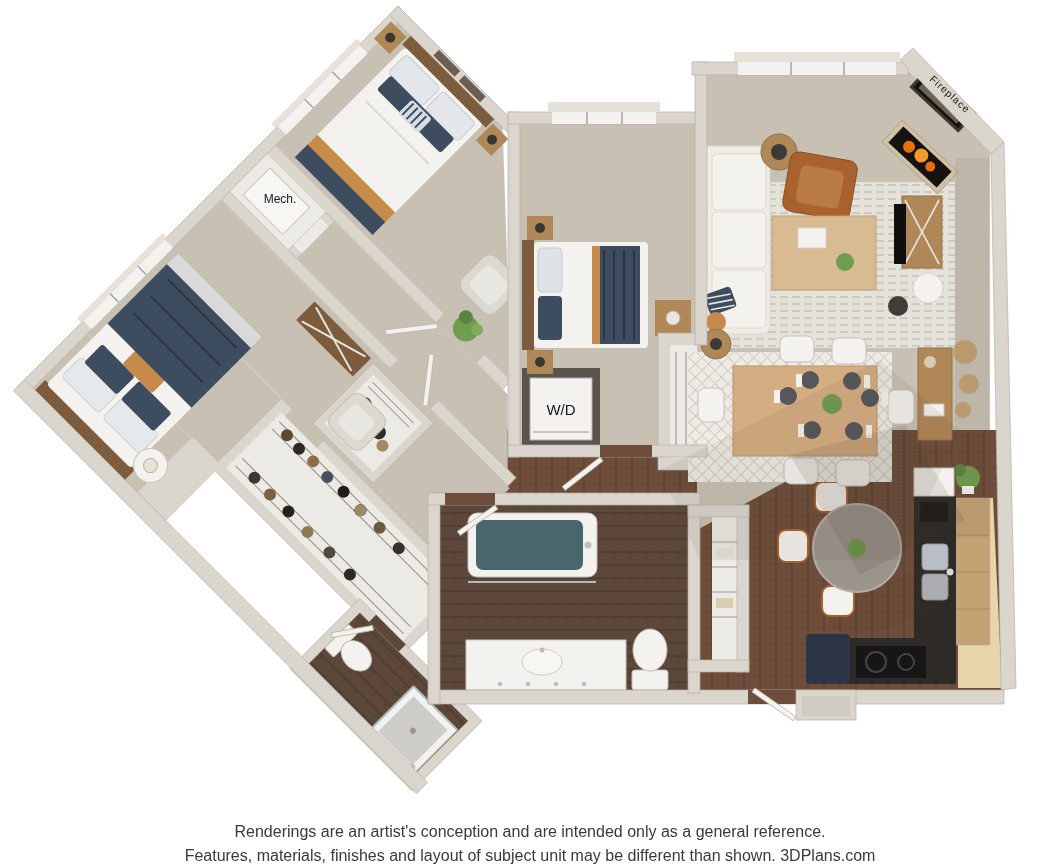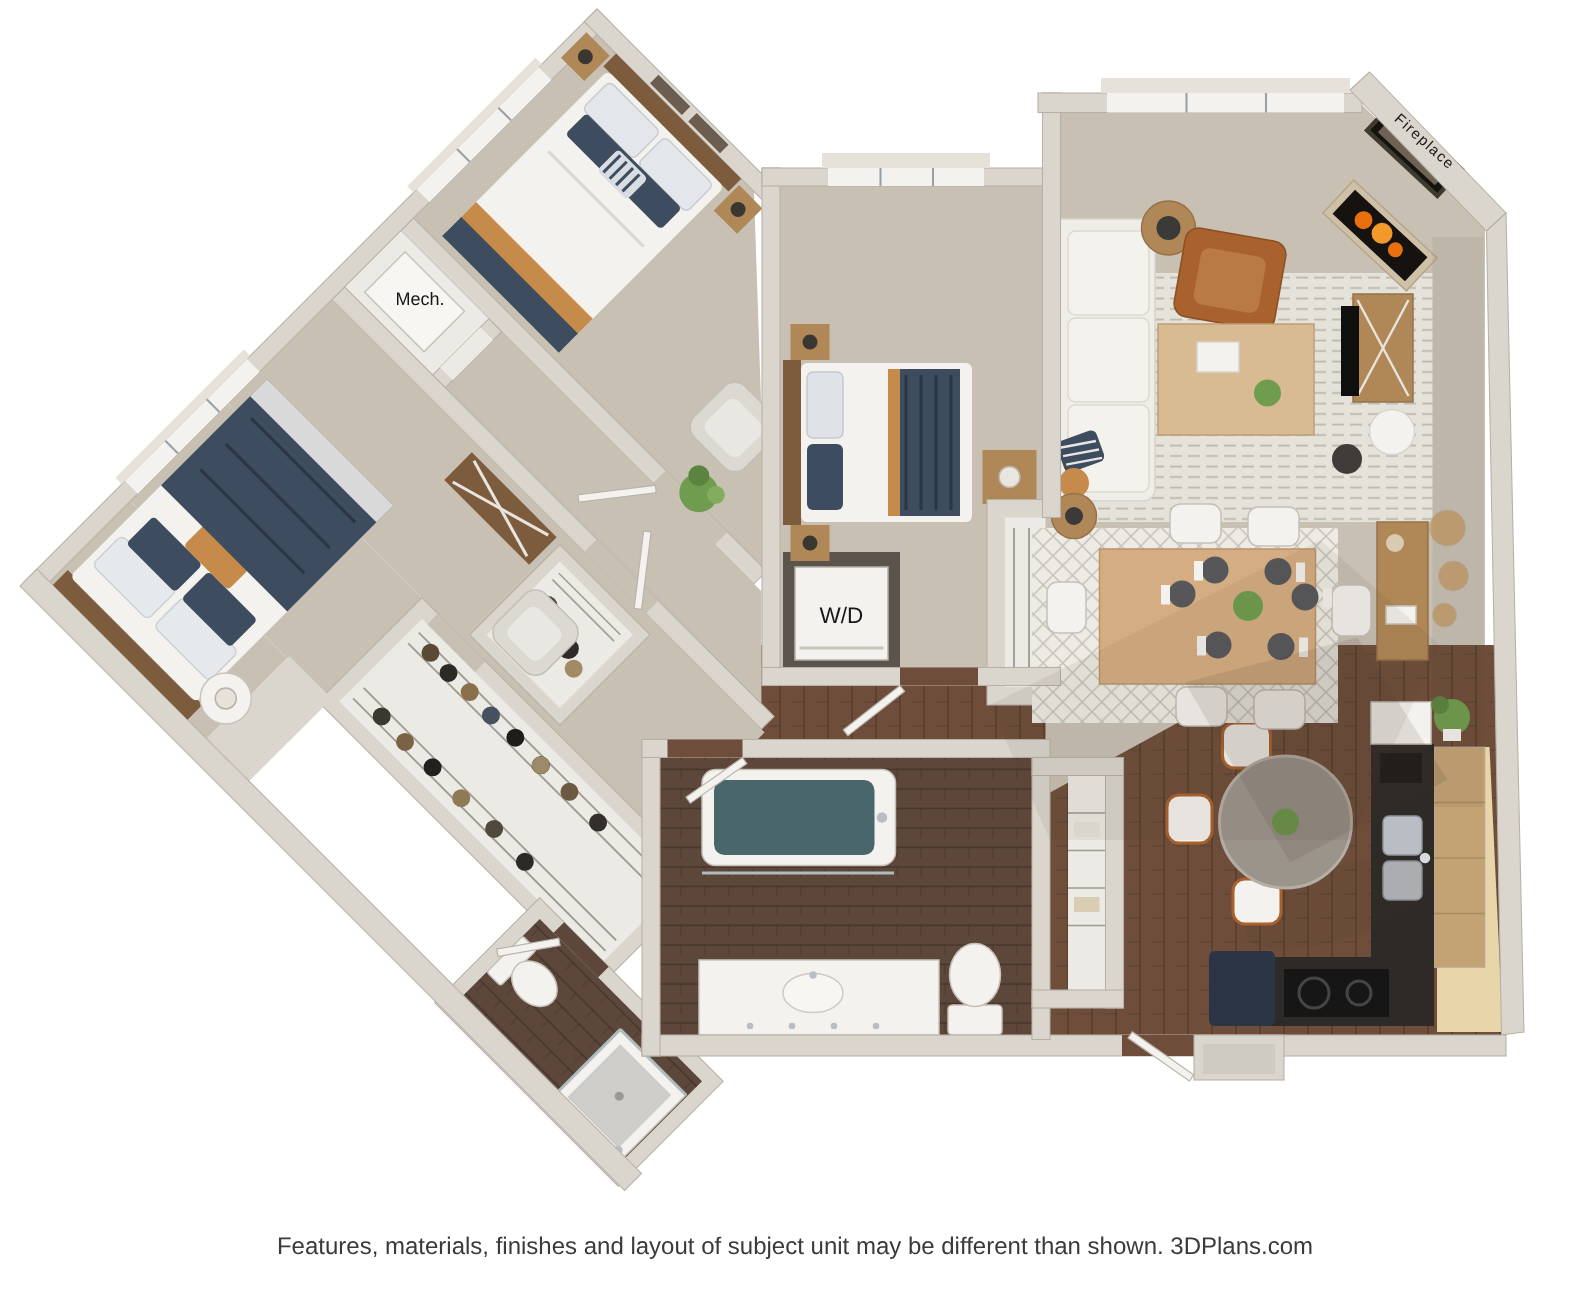--- a/index.html
+++ b/index.html
@@ -507,15 +507,16 @@
     <polygon points="790,455 905,425 965,520 860,575" class="shadow"></polygon>
     <rect x="955" y="158" width="34" height="380" class="shadow-soft"></rect>
   </g>
 
   <text x="280" y="203" text-anchor="middle" font-size="12" class="lbl">Mech.</text>
   <text x="561" y="415" text-anchor="middle" font-size="15" class="lbl">W/D</text>
   <text transform="translate(929,80) rotate(42)" font-size="10" letter-spacing="1" class="lbl">Fireplace</text>
 </svg>
 
 <div class="disclaimer">
+  <div>Renderings are an artist's conception and are intended only as a general reference.</div>
   <div>Features, materials, finishes and layout of subject unit may be different than shown. 3DPlans.com</div>
 </div>
 </div>
 
 </body></html>

